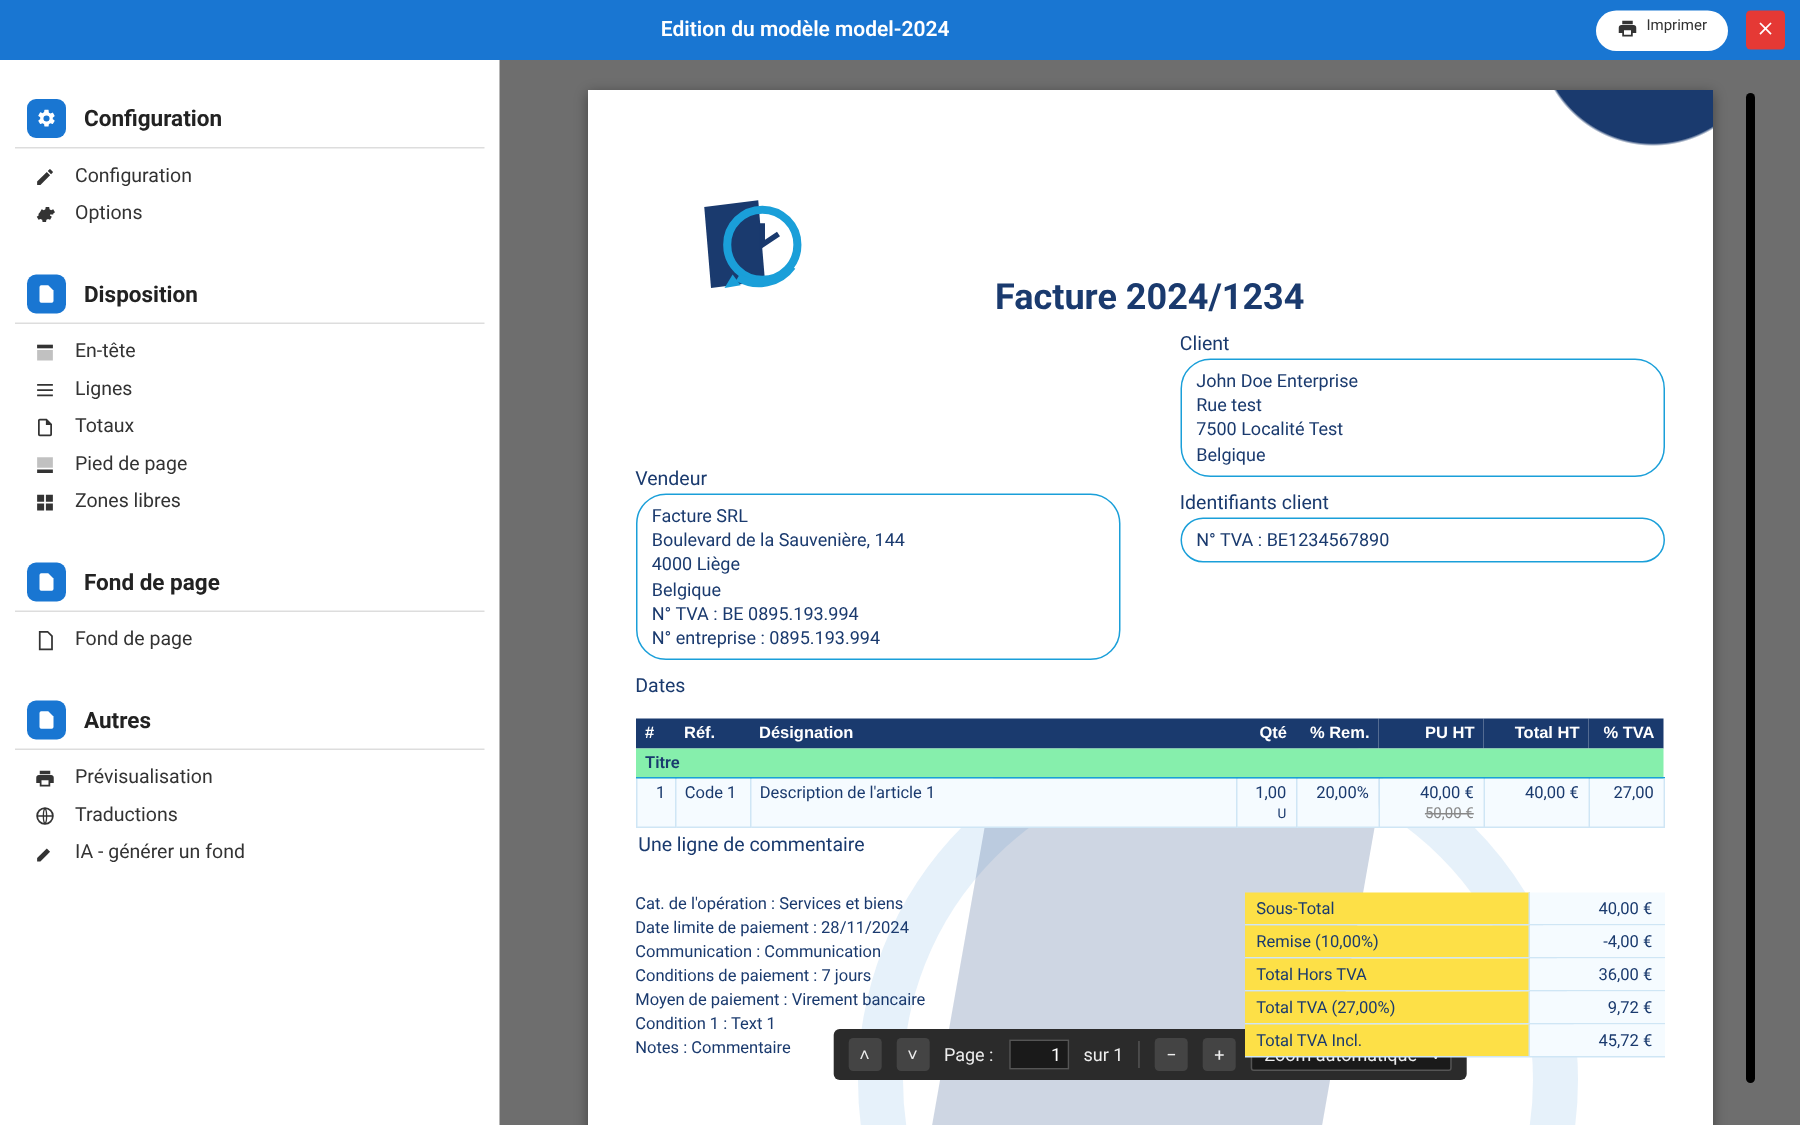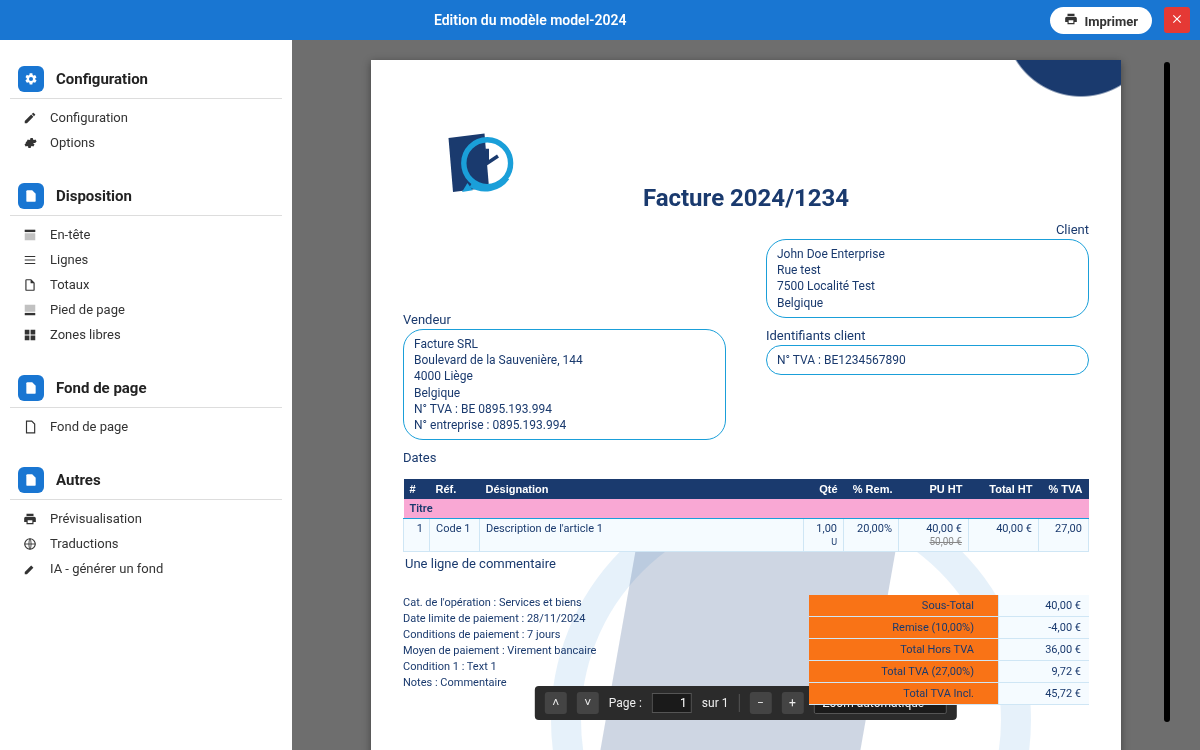--- a/index.html
+++ b/index.html
@@ -1,27 +1,27 @@
 <!DOCTYPE html>
 <html><head>
 <meta charset="utf-8">
 <style>
   * { box-sizing: border-box; margin: 0; padding: 0; font-family: -apple-system, BlinkMacSystemFont, "Segoe UI", Roboto, sans-serif; }
   body { width: 1200px; height: 750px; overflow: hidden; background: #fff; }
 
   
   .topbar { height: 40px; background: #1976d2; display: flex; align-items: center; padding: 0 10px; color: #fff; }
   .topbar .title { font-size: 14px; font-weight: 600; flex: 1; text-align: center; }
-  .print-btn { background: #fff; color: #333; border: none; border-radius: 16px; padding: 5px 14px; font-size: 13px; font-weight: 700; display: flex; align-items: flex-end; gap: 6px; cursor: pointer; margin-right: 12px; }
+  .print-btn { background: #fff; color: #333; border: none; border-radius: 16px; padding: 5px 14px; font-size: 10px; font-weight: 400; display: flex; align-items: flex-start; gap: 6px; cursor: pointer; margin-right: 12px; }
   .close-btn { width: 26px; height: 26px; background: #e53935; display:flex; align-items:center; justify-content:center; border-radius:3px; cursor:pointer; }
   .close-btn svg { width:14px; height:14px; }
 
   
   .main { display: flex; height: 710px; }
-  .sidebar { width: 292px; background: #fff; padding: 20px 10px; overflow-y: auto; }
+  .sidebar { width: 333px; background: #fff; padding: 20px 10px; overflow-y: auto; }
   .viewer { flex: 1; background: #6e6e6e; display: flex; justify-content: center; position: relative; padding-top: 20px; overflow:hidden; }
 
   
   .sb-section { margin-bottom: 22px; }
   .sb-header { display: flex; align-items: center; gap: 12px; padding: 6px 8px; border-bottom: 1px solid #ddd; margin-bottom: 6px; }
   .sb-header .iconbox { width: 26px; height: 26px; background: #1976d2; border-radius: 6px; display:flex; align-items:center; justify-content:center; }
   .sb-header .iconbox svg { width:14px; height:14px; fill:#fff; }
   .sb-header .lbl { font-weight: 700; font-size: 15px; color: #222; }
   .sb-item { display: flex; align-items: center; gap: 12px; padding: 5px 8px 5px 12px; font-size: 13px; color: #333; cursor: pointer; }
   .sb-item .ic { width: 16px; display:flex; justify-content:center; }
@@ -30,38 +30,38 @@
   
   .page { width: 750px; height: 1000px; background: #fff; box-shadow: 0 2px 8px rgba(0,0,0,.4); position: relative; padding: 30px 32px; font-family: "Segoe Script","Comic Sans MS",cursive,sans-serif; color:#1a2b5c; overflow:hidden; }
   .page::after { content:""; position:absolute; top:0; right:0; width:200px; height:60px; background: radial-gradient(circle at 80% -40px, #1a3a6e 0%, #1a3a6e 40%, transparent 41%); }
   .page-scrollbar { position:absolute; right:30px; top:22px; width:6px; height:660px; background:#000; border-radius:3px; }
   .invoice-title { text-align: center; font-size: 24px; font-weight: 700; color:#1a3a6e; margin-bottom: 10px; position:relative; z-index:2;}
   .logo-area { position:absolute; top:30px; left:32px; }
   .row2 { display:flex; gap:40px; margin-top:100px; }
   .col { flex:1; }
   .block-label { font-size:13px; margin-bottom:2px; color:#1a3a6e; }
   .block { border:1px solid #1a9fd9; border-radius:20px; padding:6px 10px; font-size:12px; line-height:1.35; margin-bottom:10px; color:#1a3a6e;}
-  .col-right .block-label:first-child { margin-top: -90px; text-align: right; }
+  .col-right .block-label:first-child { margin-top: -90px; }
 
   
   .lines { margin-top:12px; }
   table.items { width:100%; border-collapse:collapse; font-size:11px; }
   table.items thead th { background:#1a3a6e; color:#fff; padding:4px 6px; text-align:left; font-weight:600; font-family: -apple-system, sans-serif;}
   table.items thead th.r { text-align:right; }
-  .title-row td { background:#f9a8d4; font-weight:600; padding:3px 6px; color:#1a3a6e; border-bottom:1px solid #1a9fd9;}
+  .title-row td { background:#86efac; font-weight:600; padding:3px 6px; color:#1a3a6e; border-bottom:1px solid #1a9fd9;}
   .data-row td { background:#f5fbff; padding:3px 6px; border:1px solid #cfe6f5; color:#1a3a6e; vertical-align:top;}
   .data-row td.r { text-align:right; }
   .strike { text-decoration: line-through; color:#888; font-size:10px; }
   .comment-line { font-size:13px; padding:4px 2px; color:#1a3a6e;}
 
   .footer-area { display:flex; margin-top:20px; gap:20px; }
   .footer-left { flex:1; font-size:11px; line-height:1.45; color:#1a3a6e;}
   .totals { width:280px; font-size:11px; }
   .totals .trow { display:flex; border-bottom:1px solid #cfe6f5; }
-  .totals .trow .tl { flex:1; text-align:right; padding:4px 24px; background:#f97316; color:#1a3a6e; border-right:1px solid #cfe6f5;}
+  .totals .trow .tl { flex:1; padding:4px 8px; background:#fde047; color:#1a3a6e; border-right:1px solid #cfe6f5;}
   .totals .trow .tv { width:90px; text-align:right; padding:4px 8px; background:#f5fbff; color:#1a3a6e;}
 
   
   .wm { position:absolute; left:180px; top:420px; width:480px; height:480px; border:30px solid #cde4f5; border-radius:50%; opacity:.5; z-index:0;}
   .wm2 { position:absolute; left:240px; top:450px; width:260px; height:360px; background:#3a5a8e; opacity:.25; transform:skewX(-10deg); z-index:0;}
   .page > *:not(.wm):not(.wm2) { position:relative; z-index:1; }
 
   
   .pdf-bar { position:absolute; bottom:30px; left:50%; transform:translateX(-50%); background:#2b2b2b; border-radius:4px; display:flex; align-items:center; padding:6px 10px; gap:10px; color:#eee; font-size:12px; font-family:-apple-system,sans-serif;}
   .pdf-bar .nav { width:22px; height:22px; background:#444; border-radius:3px; display:flex; align-items:center; justify-content:center; cursor:pointer;}
@@ -311,20 +311,21 @@
             </tr>
           </tbody>
         </table>
         <div class="comment-line">Une ligne de commentaire</div>
       </div>
 
       <div class="footer-area">
         <div class="footer-left">
           <div>Cat. de l'opération : Services et biens</div>
           <div>Date limite de paiement : 28/11/2024</div>
+          <div>Communication : Communication</div>
           <div>Conditions de paiement : 7 jours</div>
           <div>Moyen de paiement : Virement bancaire</div>
           <div>Condition 1 : Text 1</div>
           <div>Notes : Commentaire</div>
         </div>
         <div class="totals">
           <div class="trow">
               <div class="tl">Sous-Total</div>
               <div class="tv">40,00 €</div>
             </div>

